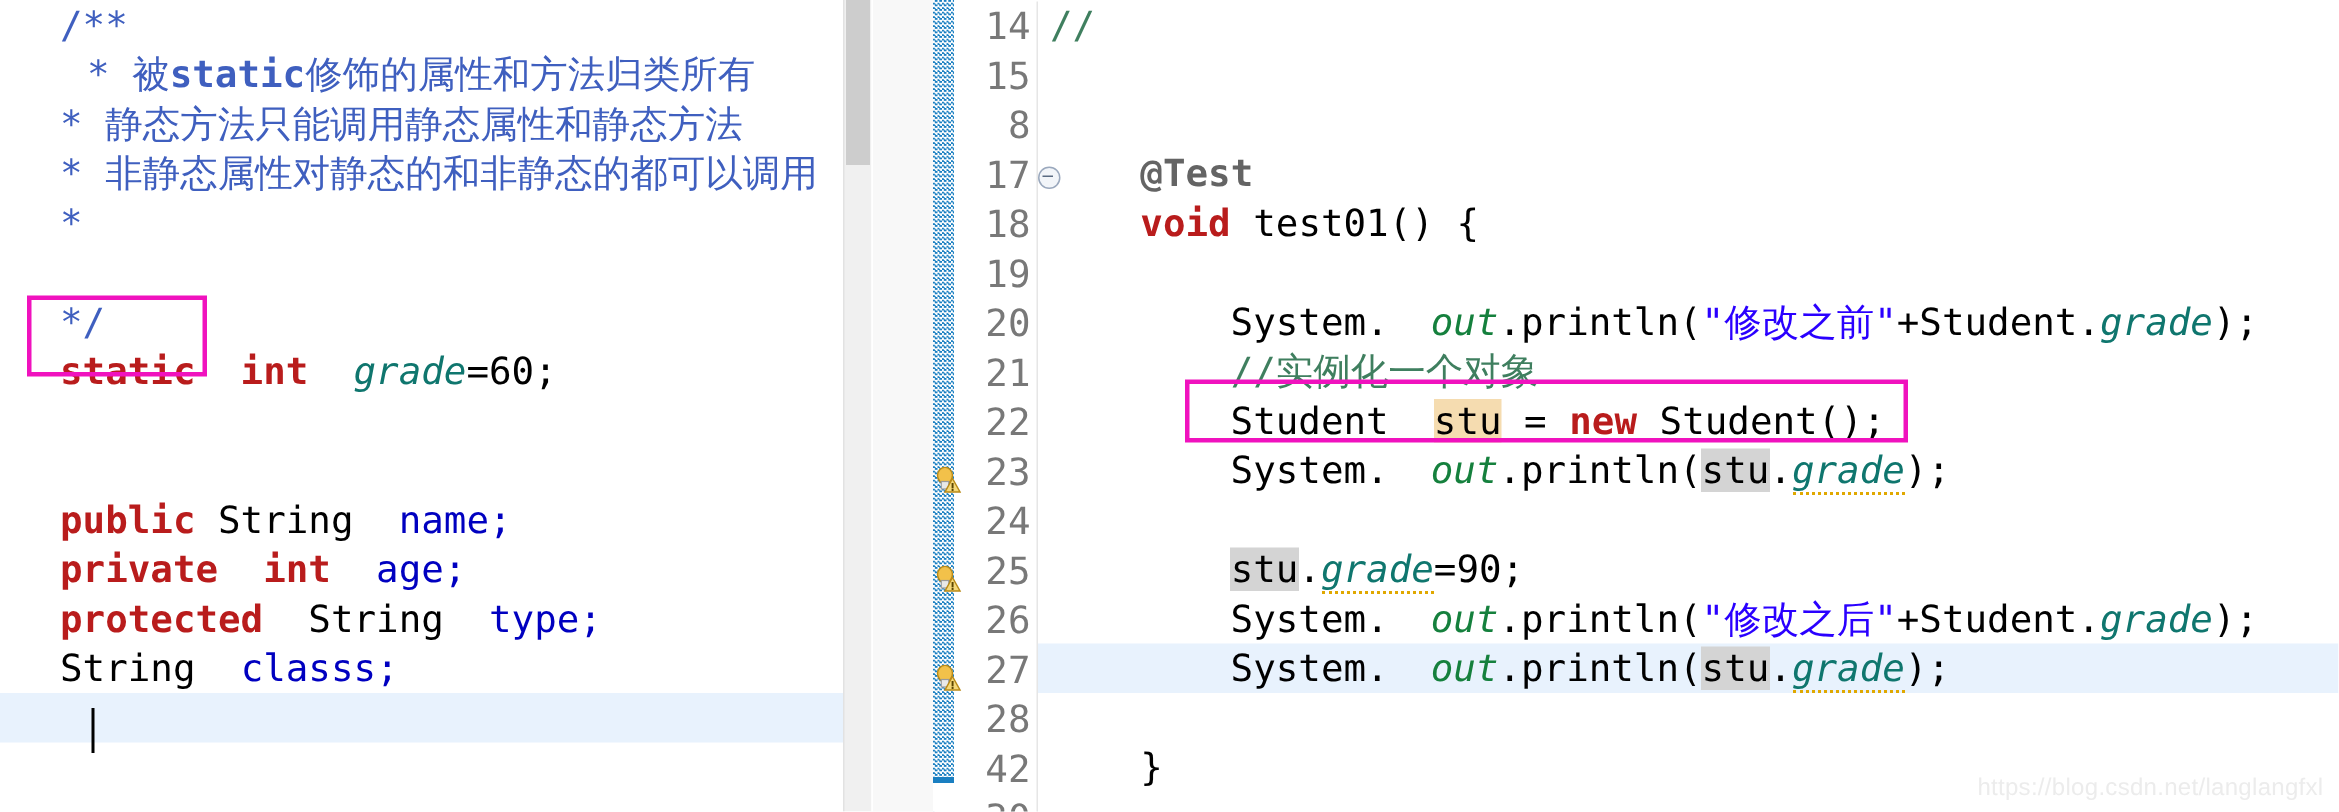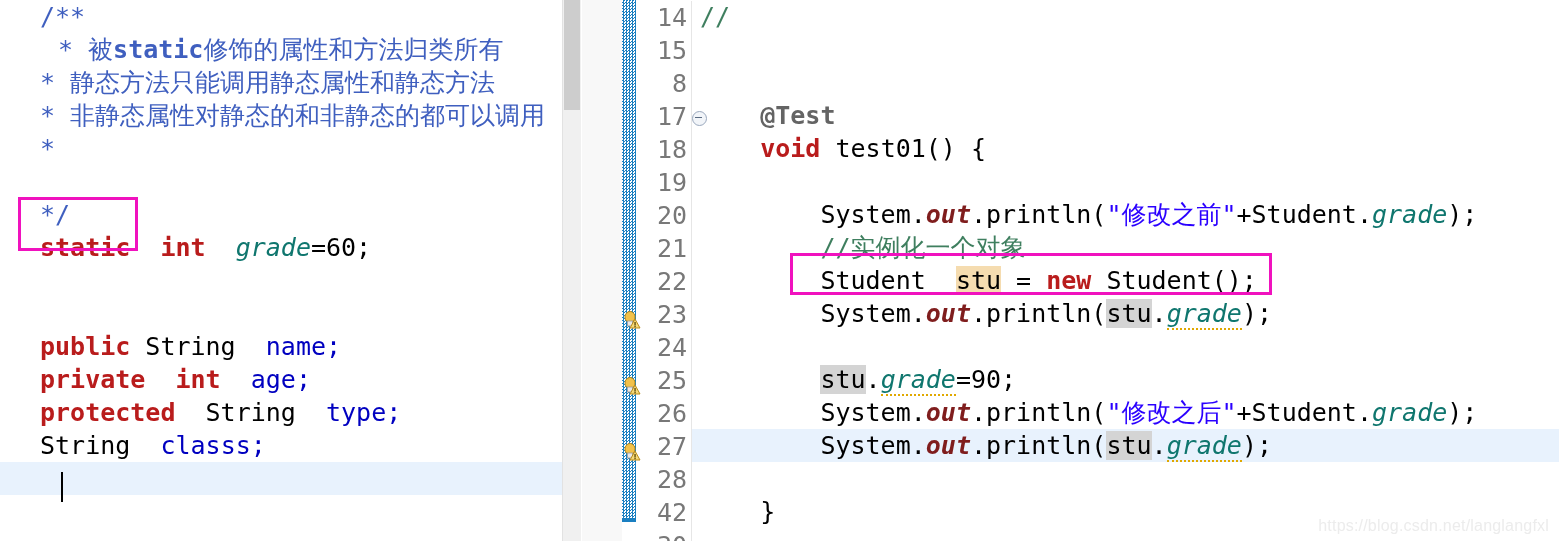--- a/index.html
+++ b/index.html
@@ -152,21 +152,21 @@
   }
   .rrow.current-line {
     background: #e8f2fd;
     width: 867px;
   }
 
   
   .kw      { color: #b91c1c; font-weight: bold; }
   .plain   { color: #000000; }
   .fieldi  { color: #0f766e; font-style: italic; }
-  .fieldbi { color: #7f1d1d; font-style: italic; font-weight: bold; }
+  .fieldbi { color: #15803d; font-style: italic; font-weight: normal; margin-left: 28px; }
   .fieldn  { color: #0000c0; }
   .str     { color: #2a00ff; }
   .cmt     { color: #3f7f5f; }
   .jdoc    { color: #3f5fbf; }
   .jdocb   { color: #3f5fbf; font-weight: bold; }
   .anno    { color: #646464; font-weight: bold; }
 
   
   .hl-grey   { background: #d4d4d4; }
   .hl-orange { background: #f5dcb0; }

